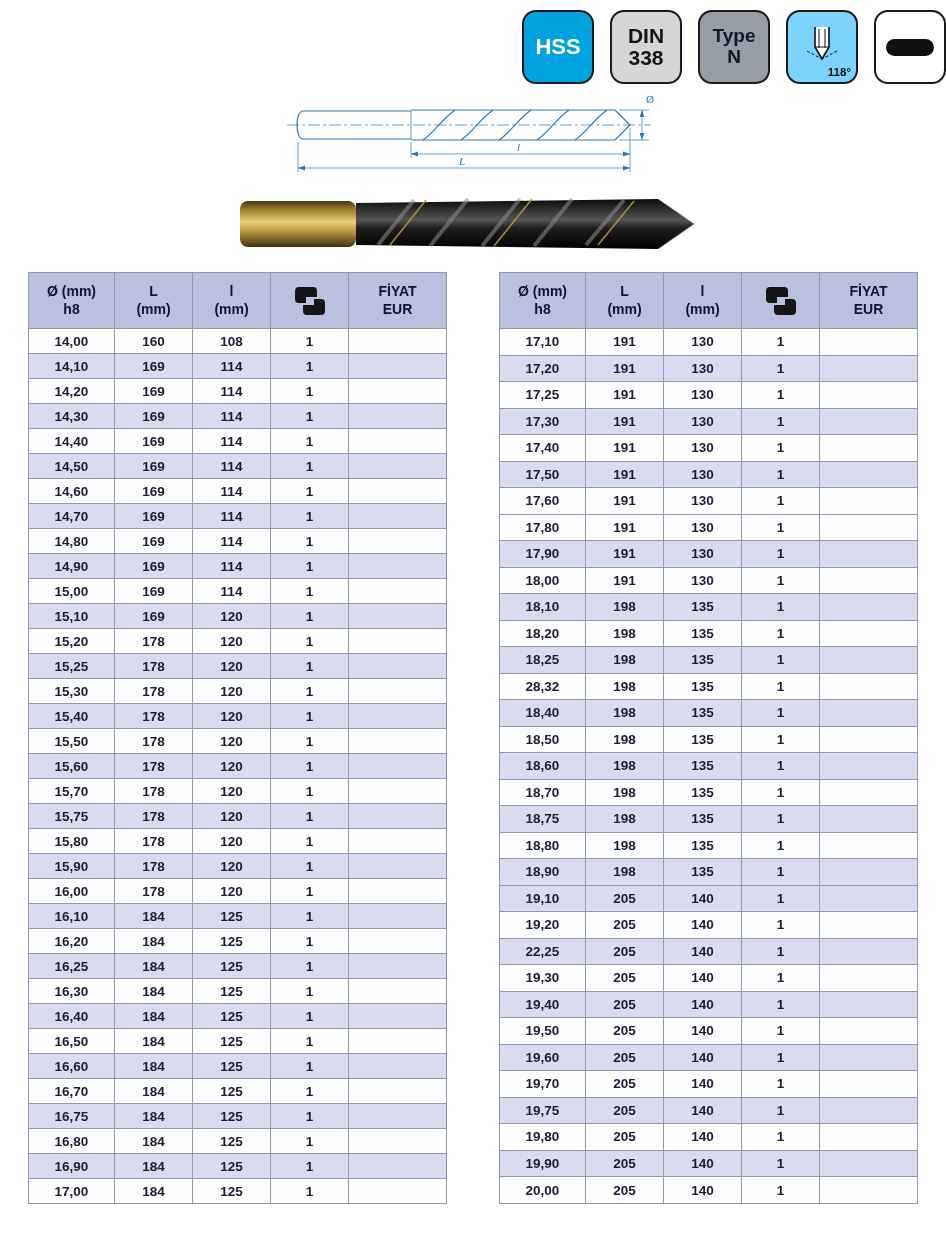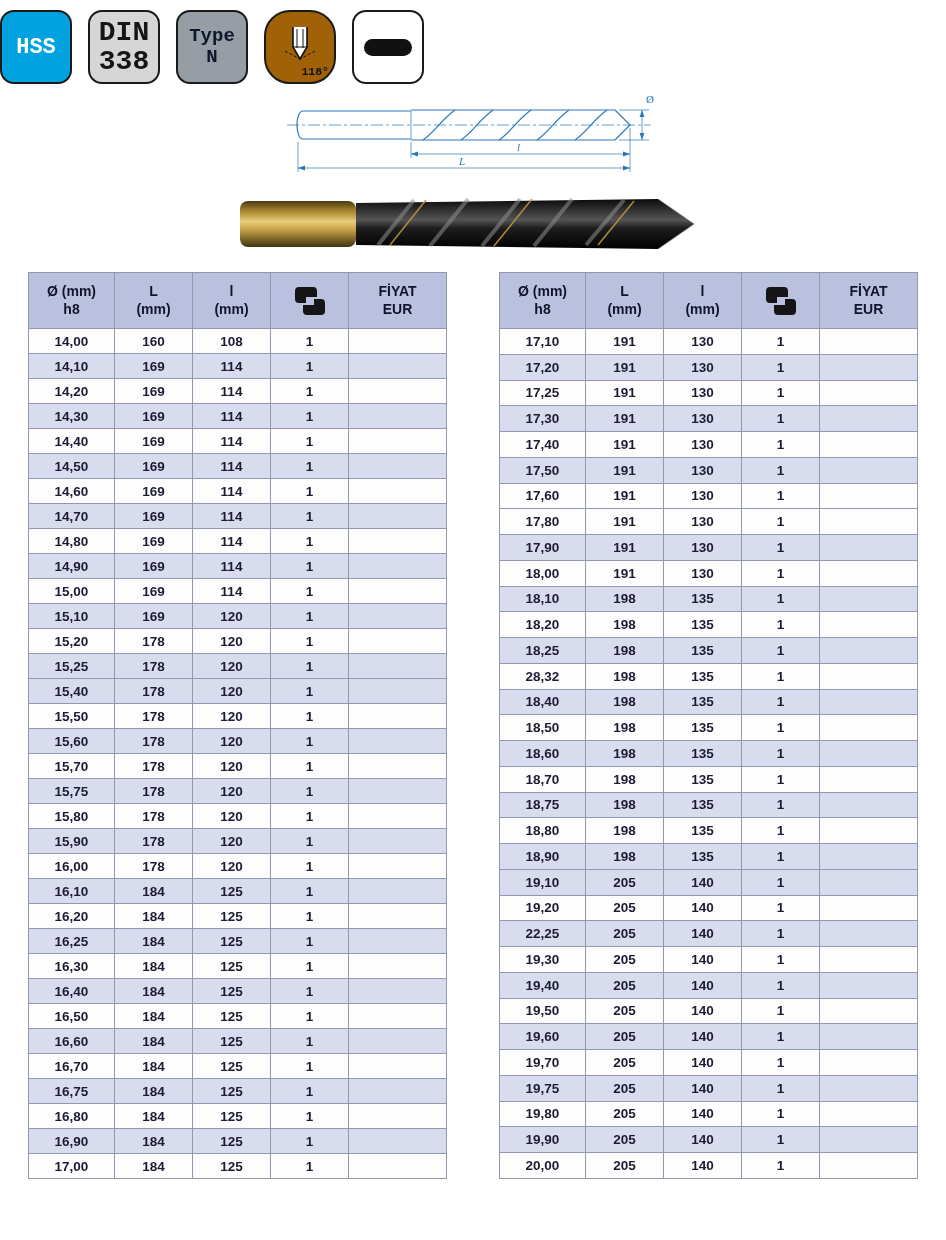--- a/index.html
+++ b/index.html
@@ -5,31 +5,31 @@
   * { box-sizing: border-box; }
   html,body { margin:0; padding:0; }
   body {
     width: 946px; height: 1240px;
     background: #ffffff;
     font-family: "Liberation Sans", sans-serif;
     color: #1b1b2f;
     overflow: hidden;
   }
   
-  .badges-row { display:flex; justify-content:flex-start; align-items:center; gap:16px; padding-top:10px;font-family:Liberation Mono, monospace; }
+  .badges-row { display:flex; justify-content:flex-end; align-items:center; gap:16px; padding-top:10px; }
   .badge {
     width:72px; height:74px;
     border:2.5px solid #1a1a1a; border-radius:14px;
     display:flex; flex-direction:column; align-items:center; justify-content:center;
     font-weight:bold; text-align:center; position:relative;
   }
   .badge-hss   { background:#00a3df; color:#fff; font-size:22px; }
-  .badge-din   { background:#d6d6d6; color:#151515; font-size:28px; line-height:1.05; }
+  .badge-din   { background:#d6d6d6; color:#151515; font-size:21px; line-height:1.05; }
   .badge-type  { background:#969da4; color:#0f172a; font-size:19px; line-height:1.1; }
-  .badge-angle { background:#a16207;border-radius:26px; }
+  .badge-angle { background:#7dd3fc; }
   .badge-shank { background:#ffffff; }
   .shank-bar { width:48px; height:17px; background:#111; border-radius:9px; }
   .angle-text { position:absolute; right:5px; bottom:4px; font-size:11.5px; font-weight:bold; color:#111; }
   
   .drawing-row { display:flex; justify-content:center; margin-top:4px; }
   .drawing-row svg { display:block; }
   .bl { stroke:#2a78b8; fill:none; stroke-width:1.2; }
   .bl-thin { stroke:#2a78b8; fill:none; stroke-width:0.7; }
   .bl-fill { fill:#2a78b8; stroke:none; }
   .bl-text { fill:#2a78b8; font-size:11px; font-family:"Liberation Serif", serif; }
@@ -292,20 +292,27 @@
             <td>1</td>
             <td></td>
           </tr>
           <tr class="alt">
             <td>15,25</td>
             <td>178</td>
             <td>120</td>
             <td>1</td>
             <td></td>
           </tr>
+          <tr>
+            <td>15,30</td>
+            <td>178</td>
+            <td>120</td>
+            <td>1</td>
+            <td></td>
+          </tr>
           <tr class="alt">
             <td>15,40</td>
             <td>178</td>
             <td>120</td>
             <td>1</td>
             <td></td>
           </tr>
           <tr>
             <td>15,50</td>
             <td>178</td>

